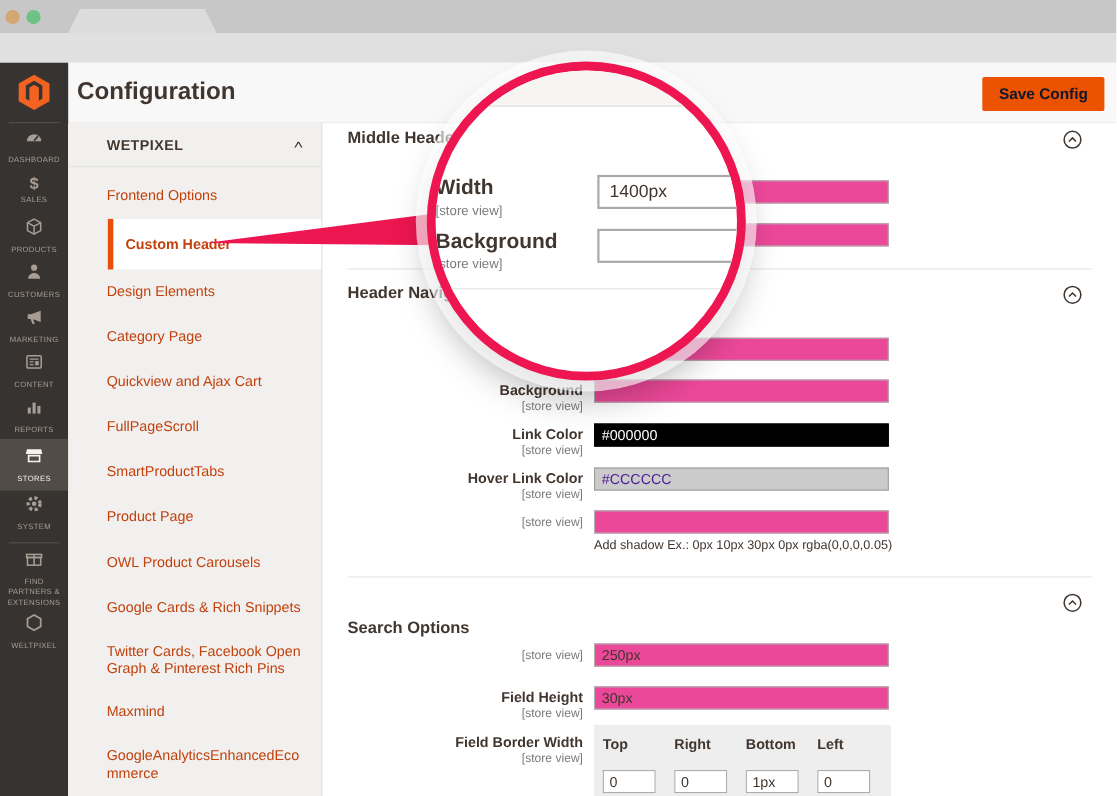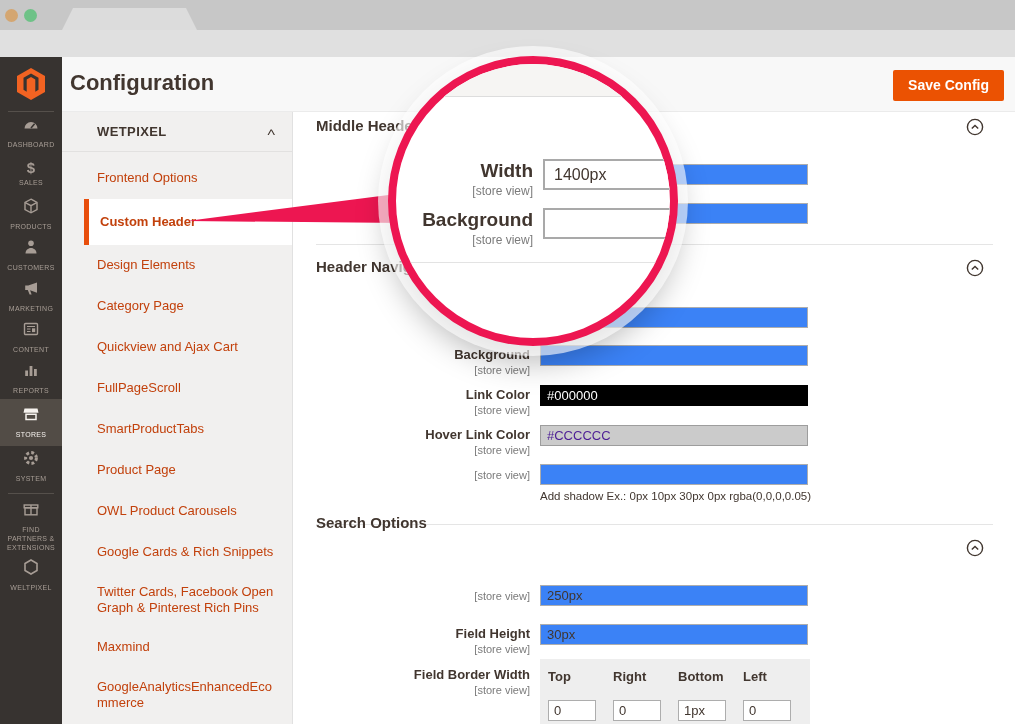--- a/index.html
+++ b/index.html
@@ -25,64 +25,64 @@
   .nav-item.tall { height:52px; }
   .nav-item.wp { height:46px; }
   .nav-item.active { background:#524c46; height:47px; }
   .nav-item.active .nlabel { color:#f7f3ef; }
   .glyph { font-size:15px; font-weight:bold; color:#a79d95; line-height:1; }
 
   
   .page-header { position:absolute; left:62px; top:57px; width:953px; height:55px; background:#f8f8f8;
     border-bottom:1px solid #ebebeb; z-index:5; }
   .page-title { position:absolute; left:8px; top:13px; font-size:22px; font-weight:600; color:#41362f; }
-  .save-btn { position:absolute; right:11px; top:13px; height:31px; padding:0 15px; background:#eb5202; color:#ffffff;
+  .save-btn { position:absolute; right:11px; top:13px; height:31px; padding:0 15px; background:#eb5202; color:#0f172a;
     font-size:14px; font-weight:bold; border:none; border-radius:2px; line-height:31px; cursor:pointer; }
 
   
   .config-nav { position:absolute; left:62px; top:112px; width:231px; height:612px; background:#f1f0ef;
     border-right:1px solid #e1e1e1; z-index:10; }
   .cn-head { height:40px; border-bottom:1px solid #e2e1e0; display:flex; align-items:center; padding:0 18px 0 35px; }
   .cn-head .cn-title { font-size:13px; font-weight:bold; color:#41362f; letter-spacing:.4px; flex:1; }
   .cn-caret { font-size:11px; color:#41362f; transform:scaleX(1.4); }
   .cn-list { padding-top:6px; }
   .cn-item { min-height:41px; display:flex; align-items:center; padding:4px 16px 4px 35px; font-size:13px;
     color:#c2410c; line-height:1.25; cursor:pointer; overflow-wrap:anywhere; }
   .cn-item.two { min-height:54px; }
-  .cn-item.active { margin-left:22px; background:#fff; border-left:5px solid #e84e0c; padding-left:11px;
+  .cn-item.active { margin-left:36px; background:#fff; border-left:5px solid #e84e0c; padding-left:11px;
     font-weight:bold; min-height:46px; }
 
   
   .content { position:absolute; left:293px; top:112px; width:722px; height:612px; background:#fff; overflow:hidden; z-index:1; }
   .sec-title { position:absolute; left:23px; font-size:15px; font-weight:bold; color:#41362f; }
   .collapse { position:absolute; left:673px; width:18px; height:18px; cursor:pointer; }
   .hdiv { position:absolute; left:23px; width:677px; height:1px; background:#e5e5e5; }
   .lbl-wrap { position:absolute; left:17px; width:220px; text-align:right; padding-top:3px; }
   .lbl { font-size:13px; font-weight:bold; color:#41362f; line-height:1.1; }
   .scope { font-size:11px; color:#7b7b7b; margin-top:2px; }
-  .finput { position:absolute; left:247px; width:268px; height:21px; border:1px solid #adadad; background:#3b82f6;
+  .finput { position:absolute; left:247px; width:268px; height:21px; border:1px solid #adadad; background:#ec4899;
     font-size:13px; color:#41362f; padding:0 6px; font-family:inherit; }
   .finput.black { background:#000; color:#fff; border-color:#000; }
   .finput.gray  { background:#cbcbcb; color:#4c1d95; border-color:#9d9d9d; }
   .note { position:absolute; left:247px; font-size:11.5px; color:#41362f; }
   .bw-box { position:absolute; left:247px; width:270px; height:180px; background:#eeeeee; padding:10px 0 0 8px; }
   .bw-head { display:flex; }
   .bw-head span { width:65px; font-size:13px; font-weight:bold; color:#41362f; }
   .bw-row { display:flex; margin-top:16px; }
   .bw-row input { width:48px; height:21px; margin-right:17px; border:1px solid #adadad; font-size:13px;
     color:#41362f; padding:0 5px; font-family:inherit; }
 
   
   .beam { position:absolute; left:0; top:0; z-index:40; pointer-events:none; }
   .magnifier { position:absolute; left:388px; top:56px; width:290px; height:290px; border:8px solid #ed1651;
     border-radius:50%; background:#fff; z-index:50;
     box-shadow:0 0 0 10px rgba(255,255,255,.62), 0 16px 32px rgba(0,0,0,.28); }
   .mag-inner { position:absolute; inset:0; border-radius:50%; overflow:hidden; }
   .mag-strip { position:absolute; left:42px; top:0; width:235px; height:33px; background:#f6f5f3; border-bottom:1px solid #ddd; }
-  .mag-lblwrap { position:absolute; left:0; width:137px; text-align:right; }
+  .mag-lblwrap { position:absolute; left:0; width:137px; }
   .mag-lbl { font-size:19px; font-weight:bold; color:#41362f; line-height:1.05; }
   .mag-scope { font-size:12px; color:#7b7b7b; margin-top:3px; }
   .mag-input { position:absolute; left:147px; width:185px; height:31px; border:2px solid #a9a9a9; background:#fff;
     font-size:16px; color:#41362f; padding:0 9px; font-family:inherit; }
   .mag-div { position:absolute; left:0; width:274px; top:198px; height:1px; background:#e3e3e3; }
 </style>
 </head>
 <body>
 
 <div class="stage">
@@ -270,21 +270,21 @@
     <input class="finput gray" style="top: 313px;" value="#CCCCCC">
 
     <div class="lbl-wrap" style="top:352px;">
       <div class="scope">[store view]</div>
     </div>
     <input class="finput" style="top: 352px;" value="">
     <div class="note" style="top:378px;">Add shadow Ex.: 0px 10px 30px 0px rgba(0,0,0,0.05)</div>
 
     <div class="hdiv" style="top:412px;"></div>
 
-    <div class="sec-title" style="top:402px;">Search Options</div>
+    <div class="sec-title" style="top:450px;">Search Options</div>
     <span class="collapse" style="top:427px;">
       <svg width="18" height="18" viewBox="0 0 18 18">
           <circle cx="9" cy="9" r="7.6" fill="none" stroke="#41362f" stroke-width="1.4"></circle>
           <path d="M5.8 10.6 9 7.4l3.2 3.2" fill="none" stroke="#41362f" stroke-width="1.4"></path>
         </svg>
     </span>
 
     <div class="lbl-wrap" style="top:473px;">
       <div class="scope">[store view]</div>
     </div>

